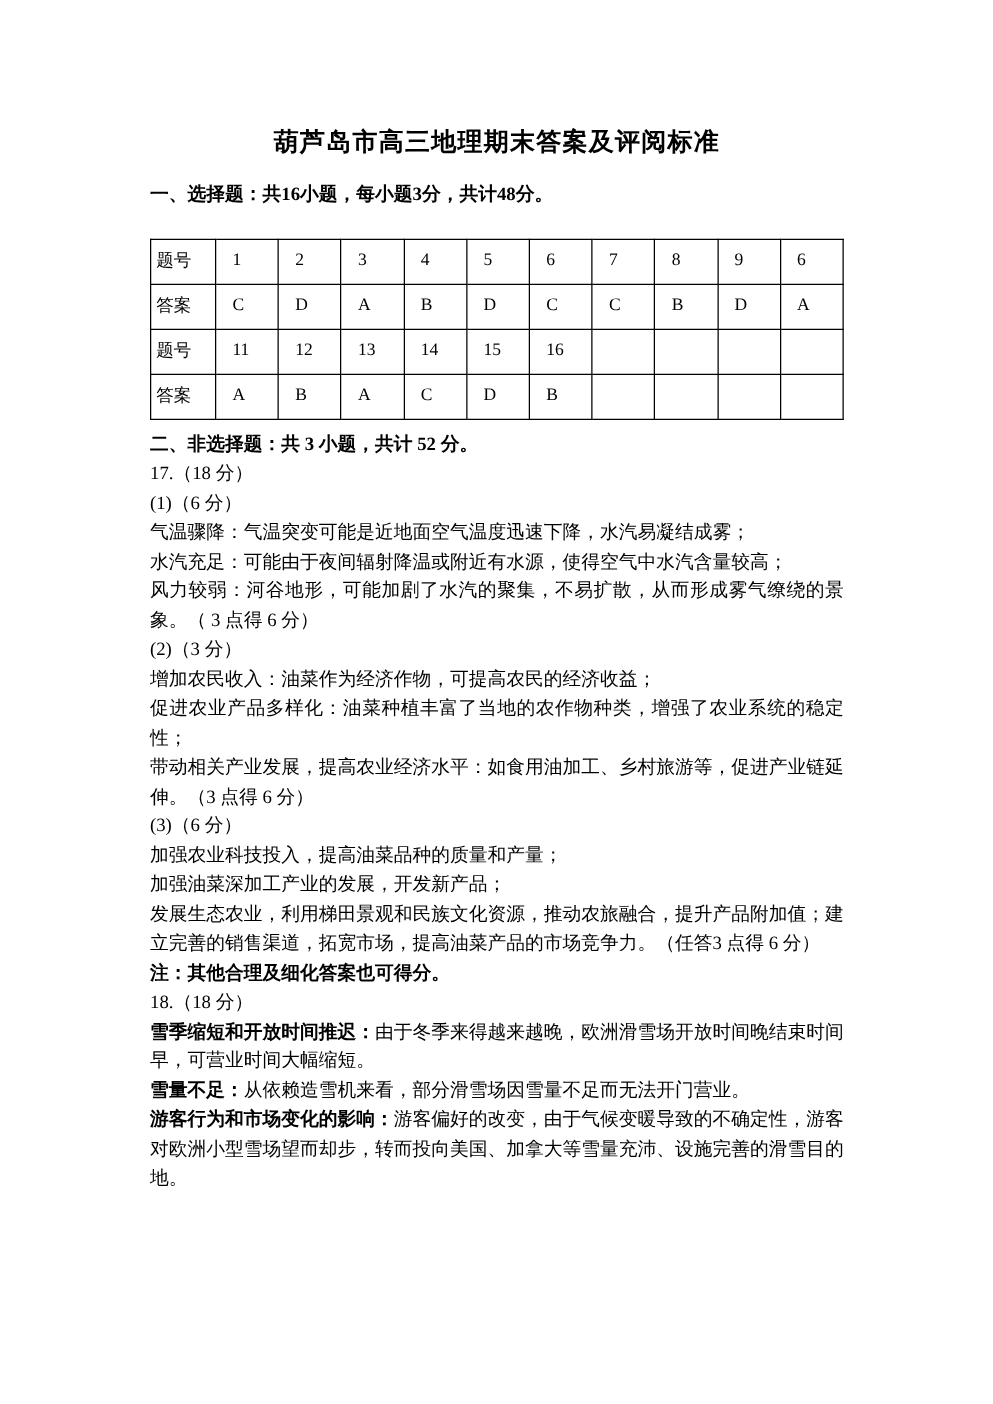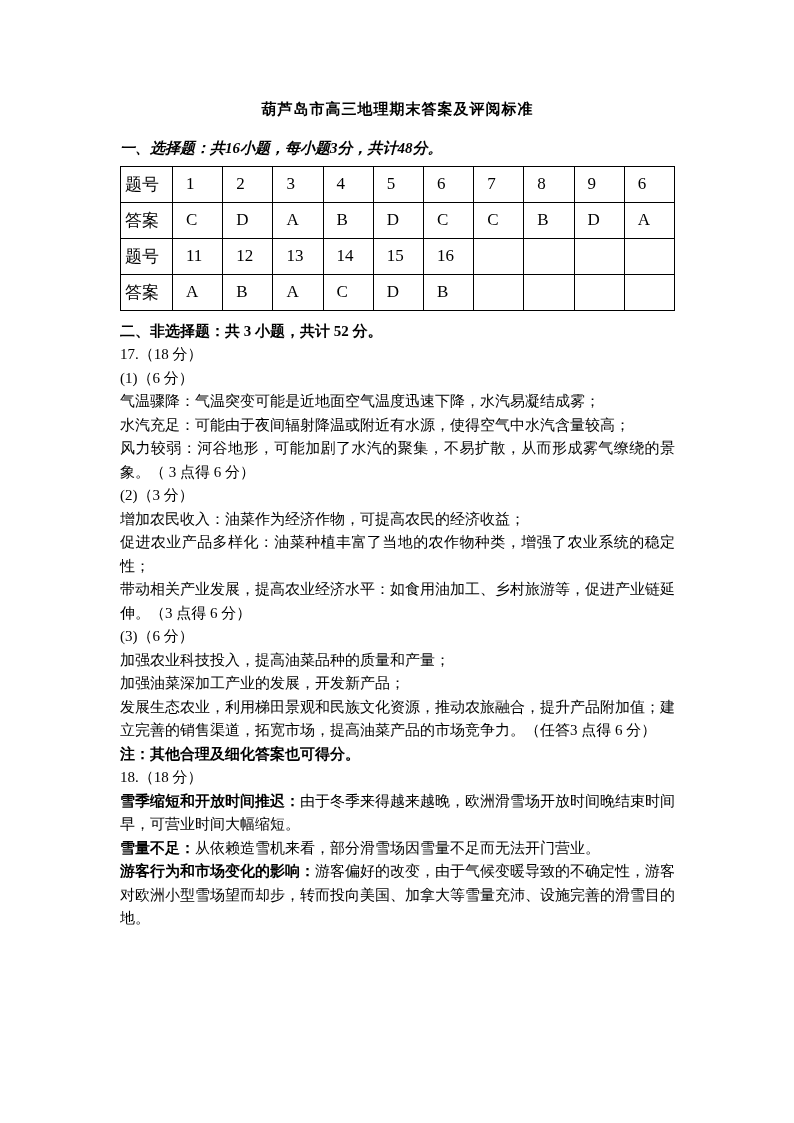--- a/index.html
+++ b/index.html
@@ -11,42 +11,41 @@
     color: #000000;
     overflow: hidden;
   }
   .page {
     width: 794px;
     height: 1123px;
     padding: 100px 119px 30px 120px;
   }
   .doc-title {
     text-align: center;
-    font-size: 15px;
+    font-size: 20px;
     font-weight: bold;
     letter-spacing: 1px;
     margin-bottom: 18px;
   }
   .section-heading-1 {
     font-size: 15px;
     font-weight: bold;
     line-height: 22px;
-    margin-bottom: 5px;
-    font-style: italic;
+    margin-bottom: 22px;
   }
   table.answers {
     width: 100%;
     border-collapse: collapse;
     table-layout: fixed;
     margin-bottom: 9px;
   }
   table.answers td {
     border: 1px solid #000000;
     height: 36px;
-    font-size: 17px;
+    font-size: 14px;
     padding-left: 13px;
     vertical-align: middle;
     text-align: left;
   }
   table.answers td:first-child {
     width: 52px;
     padding-left: 4px;
   }
   .para {
     font-size: 15px;

